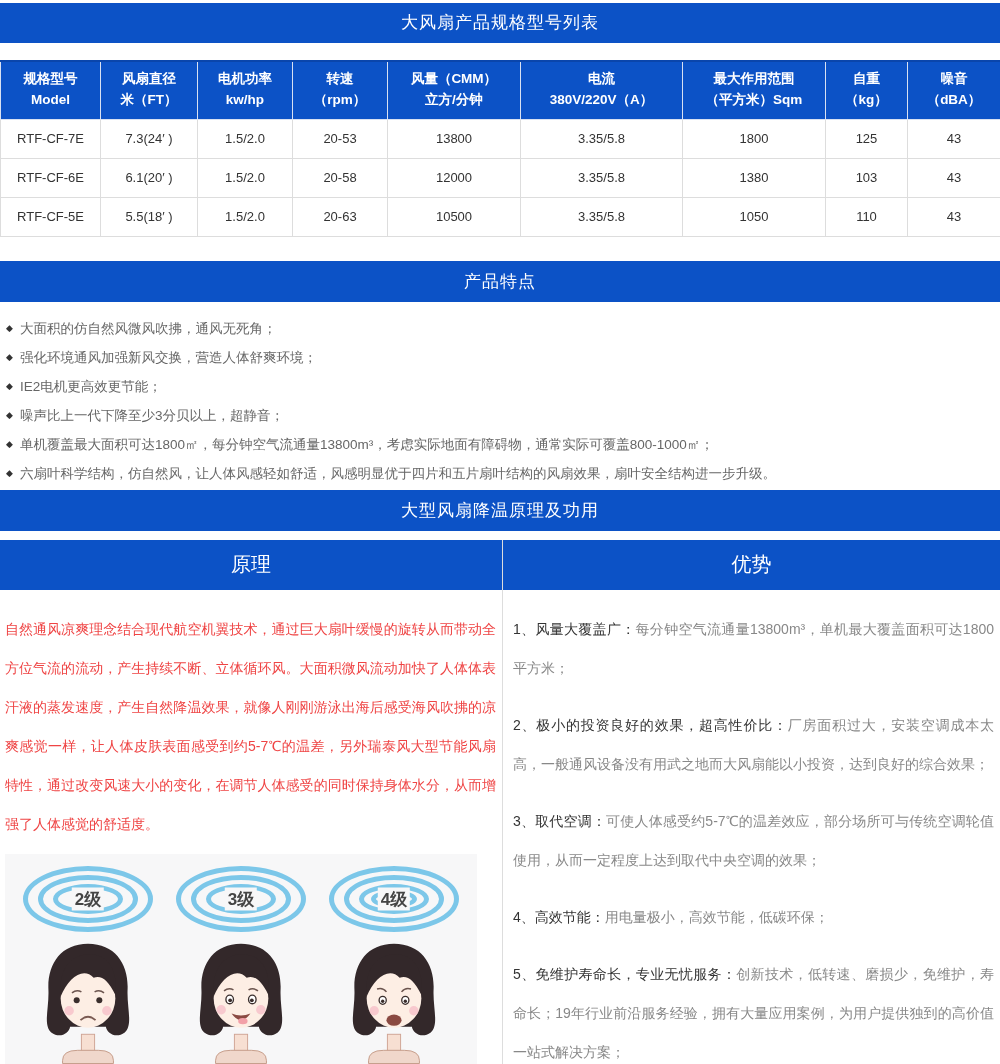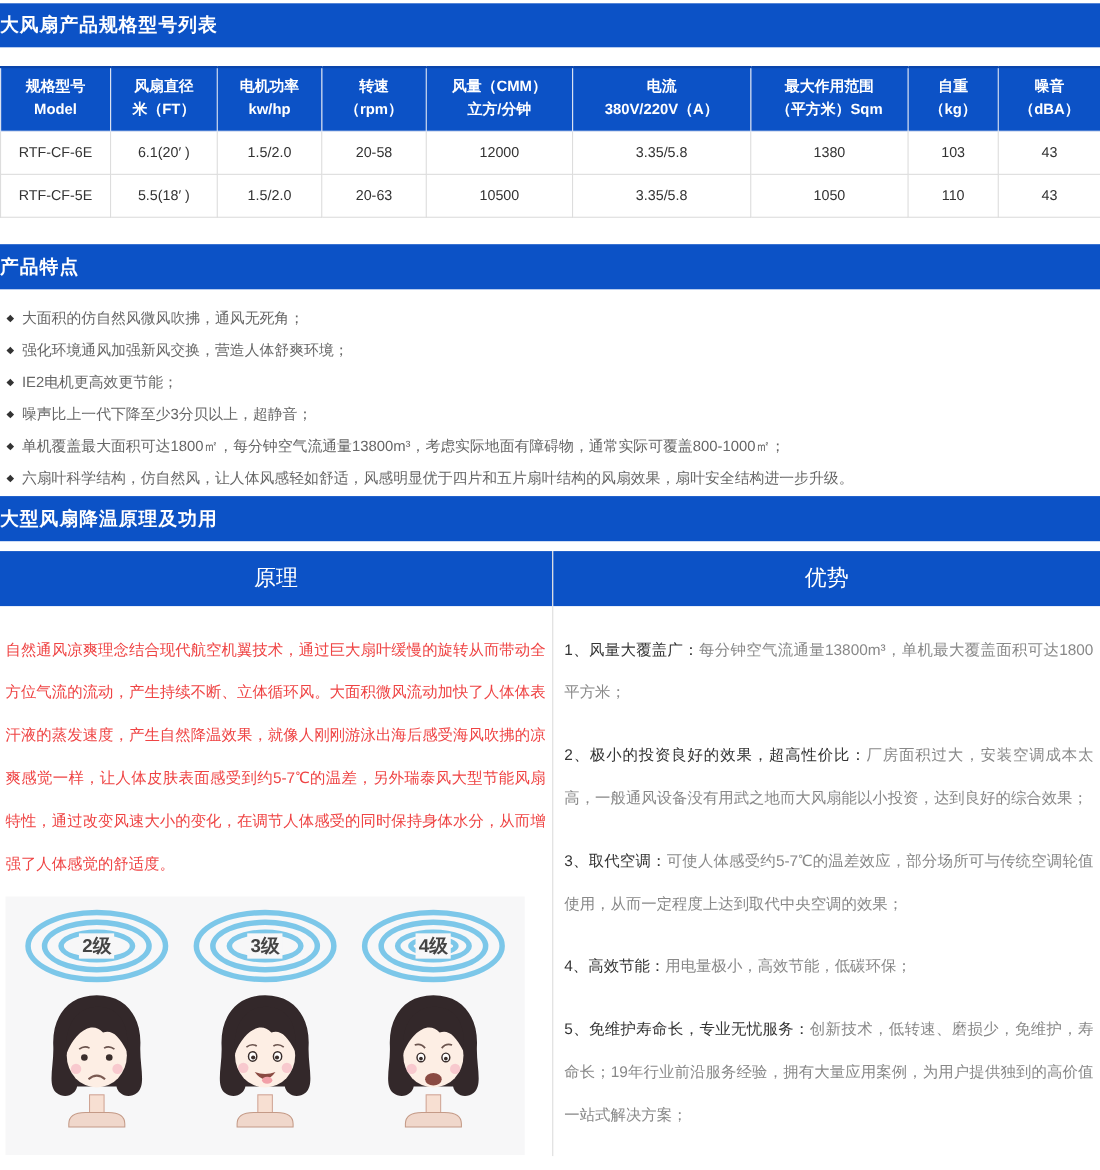--- a/index.html
+++ b/index.html
@@ -1,20 +1,20 @@
 <!DOCTYPE html>
 <html><head>
 <meta charset="utf-8">
 <style>
   * { box-sizing: border-box; margin: 0; padding: 0; }
   body { background: #fff; font-family: "Liberation Sans", sans-serif; }
   .page { width: 1000px; height: 1064px; position: relative; background: #fff; overflow: hidden; padding-top: 3px; }
 
-  .bar { height: 40px; background: #0c52c6; color: #fff; 
-         line-height: 40px; font-size: 17px; font-weight: bold; letter-spacing: 1px; }
+  .bar { height: 40px; background: #0c52c6; color: #fff; text-align: center;
+         line-height: 40px; font-size: 17px; font-weight: normal; letter-spacing: 1px; }
 
   
   .tablewrap { margin-top: 17px; }
   table.spec { width: 100%; border-collapse: collapse; table-layout: fixed; text-align: center; }
   table.spec th { background: #0c52c6; color: #fff; font-weight: bold; font-size: 13.5px;
                   height: 58px; line-height: 1.55; border: 1px solid #d9e1f2; border-top: 2px solid #0a45ab;
                   padding: 2px; vertical-align: middle; margin-left: 28px; }
   table.spec td { height: 39px; font-size: 13px; color: #333; border: 1px solid #ddd; background: #fff; }
 
   
@@ -105,20 +105,31 @@
               <div>自重</div>
               <div>（kg）</div>
             </th>
           <th>
               <div>噪音</div>
               <div>（dBA）</div>
             </th>
         </tr>
       </thead>
       <tbody>
+        <tr>
+          <td>RTF-CF-7E</td>
+          <td>7.3(24′ )</td>
+          <td>1.5/2.0</td>
+          <td>20-53</td>
+          <td>13800</td>
+          <td>3.35/5.8</td>
+          <td>1800</td>
+          <td>125</td>
+          <td>43</td>
+        </tr>
         <tr>
           <td>RTF-CF-6E</td>
           <td>6.1(20′ )</td>
           <td>1.5/2.0</td>
           <td>20-58</td>
           <td>12000</td>
           <td>3.35/5.8</td>
           <td>1380</td>
           <td>103</td>
           <td>43</td>

